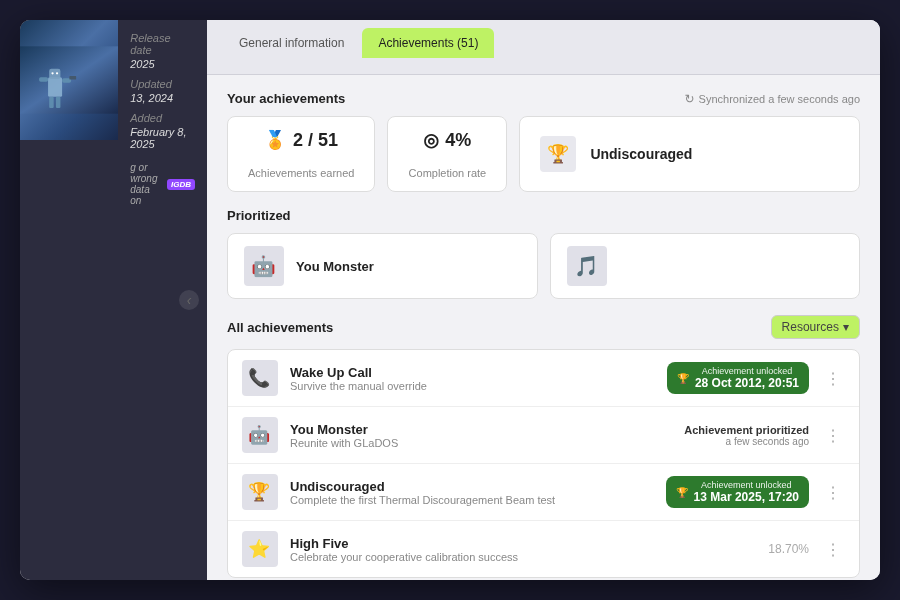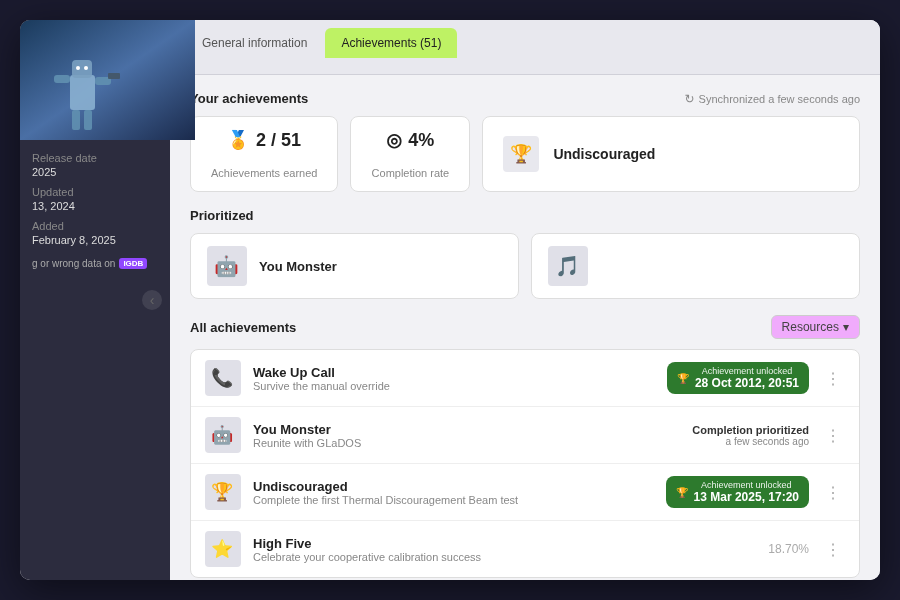--- a/index.html
+++ b/index.html
@@ -16,26 +16,27 @@
     .window {
       width: 860px;
       height: 560px;
       background: #f0f0f0;
       border-radius: 10px;
       display: flex;
       overflow: hidden;
       box-shadow: 0 10px 40px rgba(0,0,0,0.5);
     }
     .sidebar {
-      width: 150px;
+      width: 187px;
       background: #2c2c3e;
       flex-shrink: 0;
       position: relative;
       display: flex;
-      flex-direction: column;
+      flex-direction: row;
+      font-style: italic;
     }
     .sidebar-game-image {
       width: 175px;
       height: 120px;
       background: linear-gradient(135deg, #1a3a5c 0%, #4a6fa5 40%, #2a4a7c 70%, #1a2a4c 100%);
       overflow: hidden;
       position: relative;
     }
     .sidebar-info {
       padding: 12px;
@@ -229,21 +230,21 @@
     .all-achievements-header {
       display: flex;
       align-items: center;
       justify-content: space-between;
       margin-bottom: 10px;
     }
     .resources-btn {
       display: flex;
       align-items: flex-end;
       gap: 4px;
-      background: #f0abfc;
+      background: #bef264;
       border: 1px solid #ccc;
       border-radius: 6px;
       padding: 4px 10px;
       font-size: 12px;
       color: #444;
       cursor: pointer;
     }
     .achievement-list {
       display: flex;
       flex-direction: column;
@@ -471,21 +472,21 @@
         </div>
 
         <div class="achievement-row">
           <div class="ach-icon">🤖</div>
           <div class="ach-info">
             <div class="ach-name">You Monster</div>
             <div class="ach-desc">Reunite with GLaDOS</div>
           </div>
           <div class="ach-status">
             <div class="prioritized-badge">
-              <div class="prio-label">Completion prioritized</div>
+              <div class="prio-label">Achievement prioritized</div>
               <div class="prio-time">a few seconds ago</div>
             </div>
           </div>
           <div class="ach-menu">⋮</div>
         </div>
 
         <div class="achievement-row">
           <div class="ach-icon">🏆</div>
           <div class="ach-info">
             <div class="ach-name">Undiscouraged</div>

